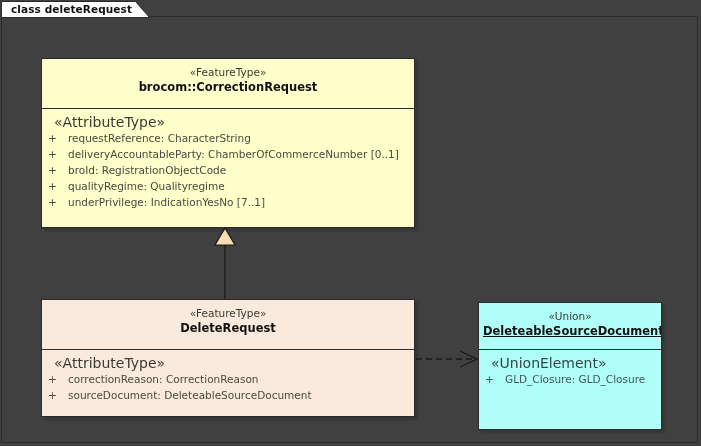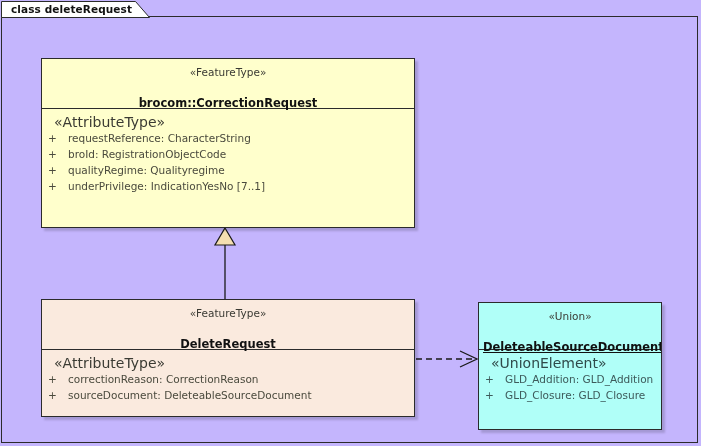--- a/index.html
+++ b/index.html
@@ -14,21 +14,21 @@
     font-family: "DejaVu Sans", "Liberation Sans", sans-serif;
   }
 
   
   #diagram-canvas {
     position: absolute;
     left: 0;
     top: 0;
     width: 701px;
     height: 446px;
-    background: #c4b5fd;
+    background: #404040;
   }
   .frame-border {
     position: absolute;
     left: 1px;
     top: 16px;
     width: 697px;
     height: 427px;
     border: 1px solid #2b2b2b;
     box-sizing: border-box;
     background: transparent;
@@ -77,21 +77,20 @@
     color: #3a3a33;
     line-height: 14px;
     white-space: nowrap;
   }
   .class-name {
     font-size: 11.5px;
     font-weight: bold;
     color: #111111;
     line-height: 16px;
     white-space: nowrap;
-    margin-top: 16px;
   }
   .class-name.underlined {
     text-decoration: underline;
   }
   .uml-divider {
     height: 1px;
     background: #2b2b2b;
     width: 100%;
   }
   .uml-compartment {
@@ -196,20 +195,23 @@
       <div class="stereotype">«FeatureType»</div>
       <div class="class-name">brocom::CorrectionRequest</div>
     </div>
     <div class="uml-divider"></div>
     <div class="uml-compartment">
       <div class="compartment-stereotype">«AttributeType»</div>
       <div class="attr-row">
         <span class="attr-vis">+</span><span class="attr-text">requestReference: CharacterString</span>
       </div>
       <div class="attr-row">
+        <span class="attr-vis">+</span><span class="attr-text">deliveryAccountableParty: ChamberOfCommerceNumber [0..1]</span>
+      </div>
+      <div class="attr-row">
         <span class="attr-vis">+</span><span class="attr-text">broId: RegistrationObjectCode</span>
       </div>
       <div class="attr-row">
         <span class="attr-vis">+</span><span class="attr-text">qualityRegime: Qualityregime</span>
       </div>
       <div class="attr-row">
         <span class="attr-vis">+</span><span class="attr-text">underPrivilege: IndicationYesNo [7..1]</span>
       </div>
     </div>
   </div>
@@ -233,21 +235,18 @@
 
   <div class="uml-box" id="box-deleteable-source-document">
     <div class="uml-header">
       <div class="stereotype">«Union»</div>
       <div class="class-name underlined">DeleteableSourceDocument</div>
     </div>
     <div class="uml-divider"></div>
     <div class="uml-compartment">
       <div class="compartment-stereotype">«UnionElement»</div>
       <div class="attr-row">
-        <span class="attr-vis">+</span><span class="attr-text">GLD_Addition: GLD_Addition</span>
-      </div>
-      <div class="attr-row">
         <span class="attr-vis">+</span><span class="attr-text">GLD_Closure: GLD_Closure</span>
       </div>
     </div>
   </div>
 
 </div>
 
 </body></html>

